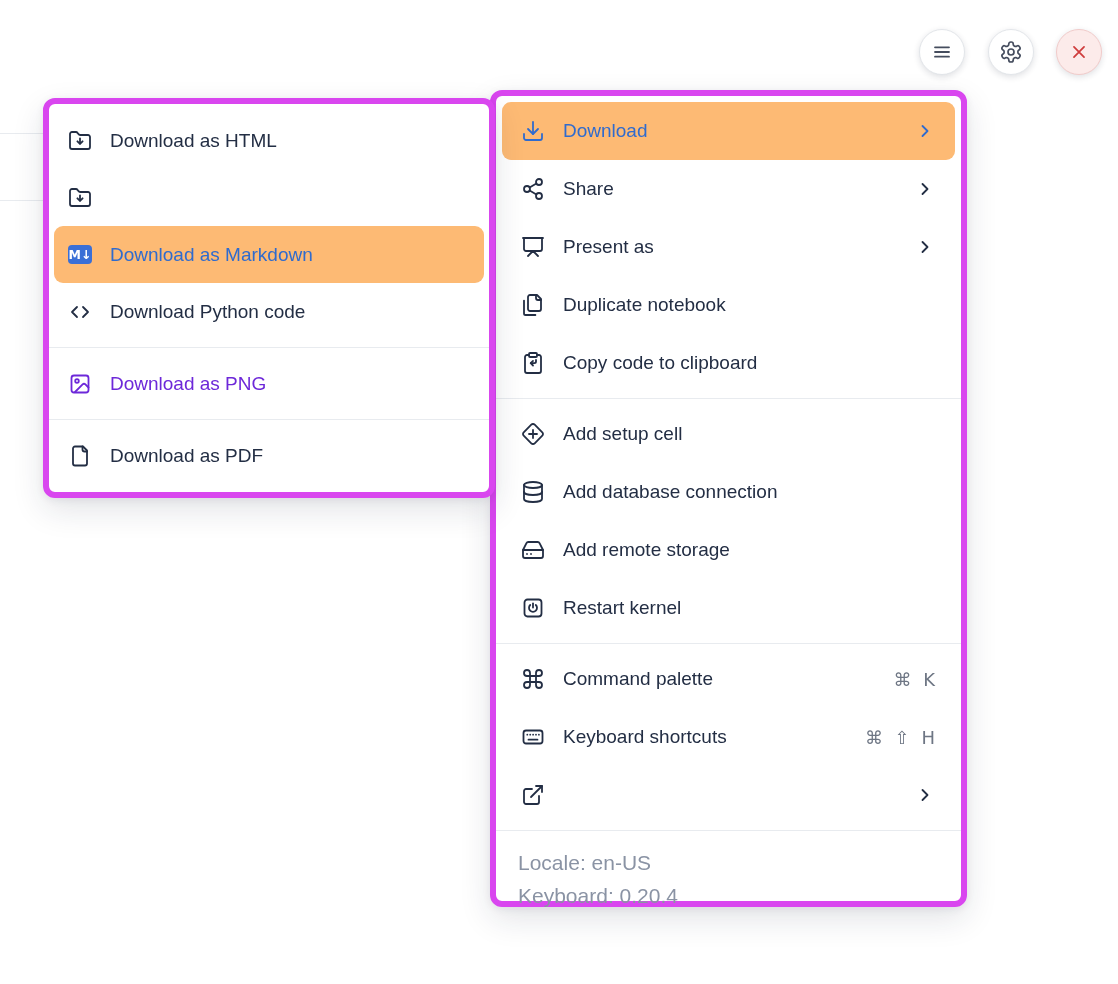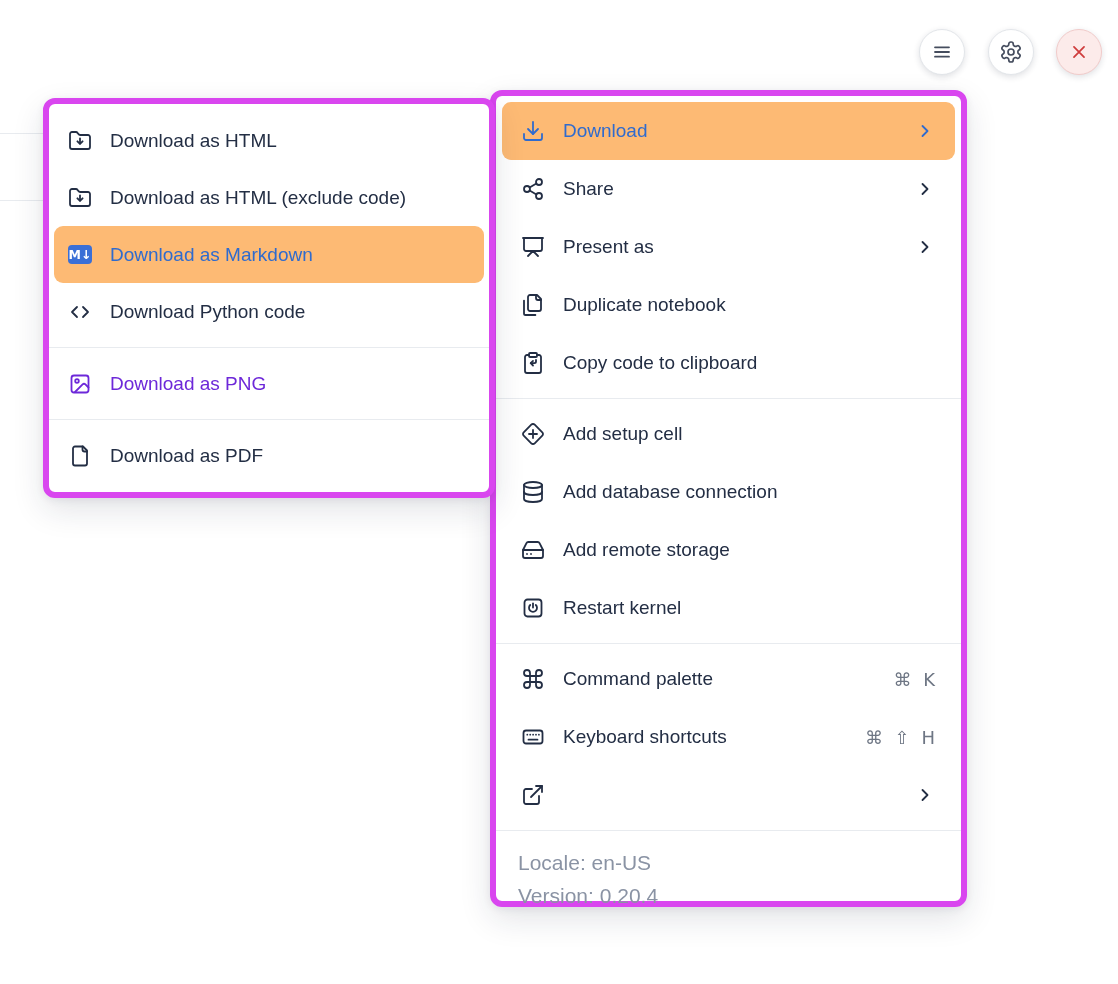--- a/index.html
+++ b/index.html
@@ -122,21 +122,20 @@
   </div>
 
   <div class="menu-item">
     <span class="mi-icon">
       <svg width="24" height="24" viewBox="0 0 24 24" fill="none" stroke="currentColor" stroke-width="1.8" stroke-linecap="round" stroke-linejoin="round">
           <path d="M20 20a2 2 0 0 0 2-2V8a2 2 0 0 0-2-2h-7.9a2 2 0 0 1-1.69-.9L9.6 3.9A2 2 0 0 0 7.93 3H4a2 2 0 0 0-2 2v13a2 2 0 0 0 2 2Z"></path>
           <path d="M12 9.5v5"></path>
           <path d="m9.4 12.3 2.6 2.6 2.6-2.6"></path>
         </svg>
     </span>
-    <span class="mi-label">Download as HTML (exclude code)</span>
   </div>
 
   <div class="menu-item highlighted">
     <span class="mi-icon">
       <span class="md-badge">M↓</span>
     </span>
     <span class="mi-label">Download as Markdown</span>
   </div>
 
   <div class="menu-item">
@@ -338,16 +337,16 @@
       <svg width="20" height="20" viewBox="0 0 24 24" fill="none" stroke="currentColor" stroke-width="2.2" stroke-linecap="round" stroke-linejoin="round">
           <path d="m9 6 6 6-6 6"></path>
         </svg>
     </span>
   </div>
 
   <div class="separator"></div>
 
   <div class="menu-footer">
     <div>Locale: en-US</div>
-    <div>Version: 0.20.4</div>
+    <div>Keyboard: 0.20.4</div>
   </div>
 
 </div>
 
 </body></html>

